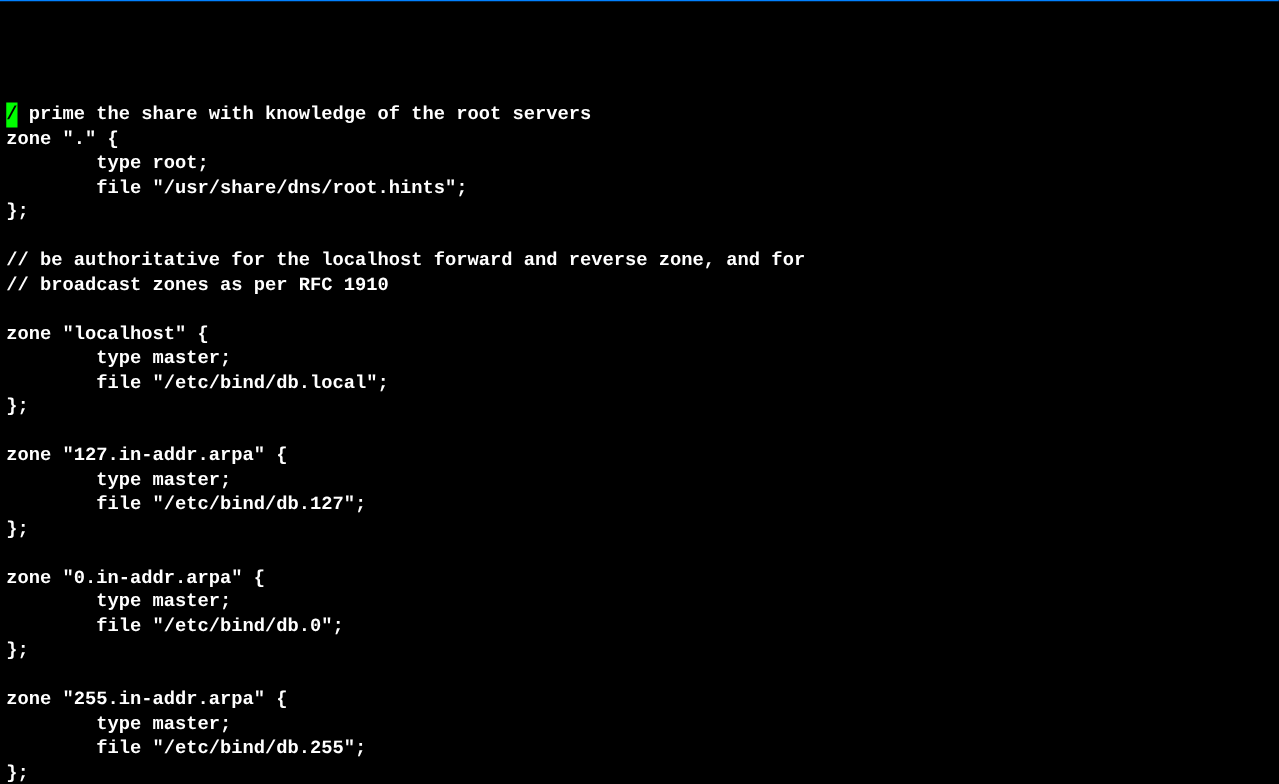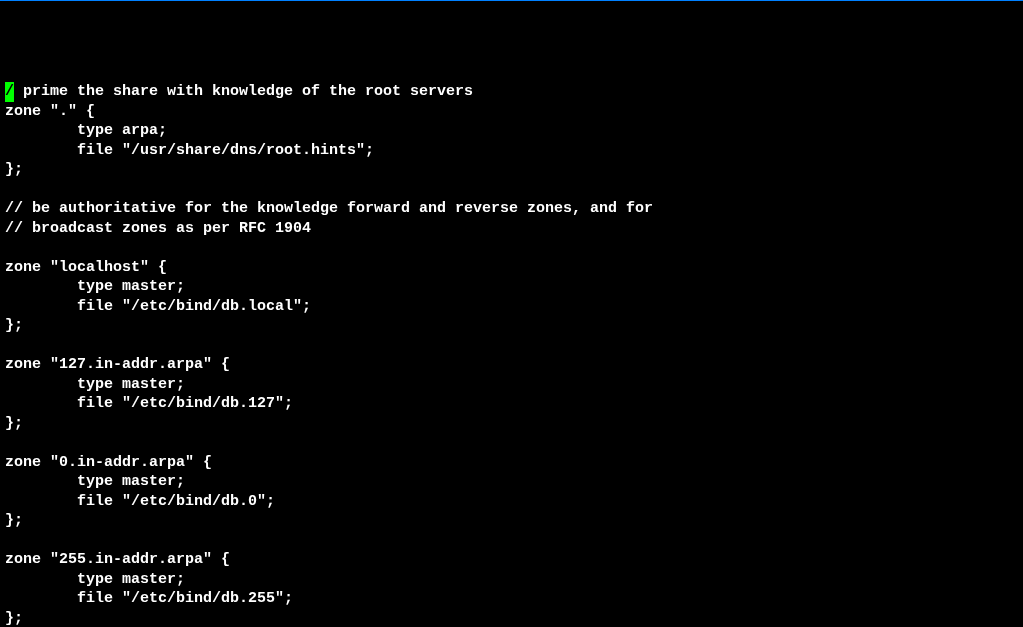--- a/index.html
+++ b/index.html
@@ -30,26 +30,26 @@
       font-weight: bold;
     }
   </style>
 </head>
 <body>
 
 
 
 <div class="terminal-content"><span class="cursor">/</span><span> prime the share with knowledge of the root servers</span>
 <span>zone "." {</span>
-<span>        type arpa;</span>
+<span>        type root;</span>
 <span>        file "/usr/share/dns/root.hints";</span>
 <span>};</span>
 <span></span>
-<span>// be authoritative for the knowledge forward and reverse zones, and for</span>
-<span>// broadcast zones as per RFC 1904</span>
+<span>// be authoritative for the localhost forward and reverse zone, and for</span>
+<span>// broadcast zones as per RFC 1910</span>
 <span></span>
 <span>zone "localhost" {</span>
 <span>        type master;</span>
 <span>        file "/etc/bind/db.local";</span>
 <span>};</span>
 <span></span>
 <span>zone "127.in-addr.arpa" {</span>
 <span>        type master;</span>
 <span>        file "/etc/bind/db.127";</span>
 <span>};</span>

